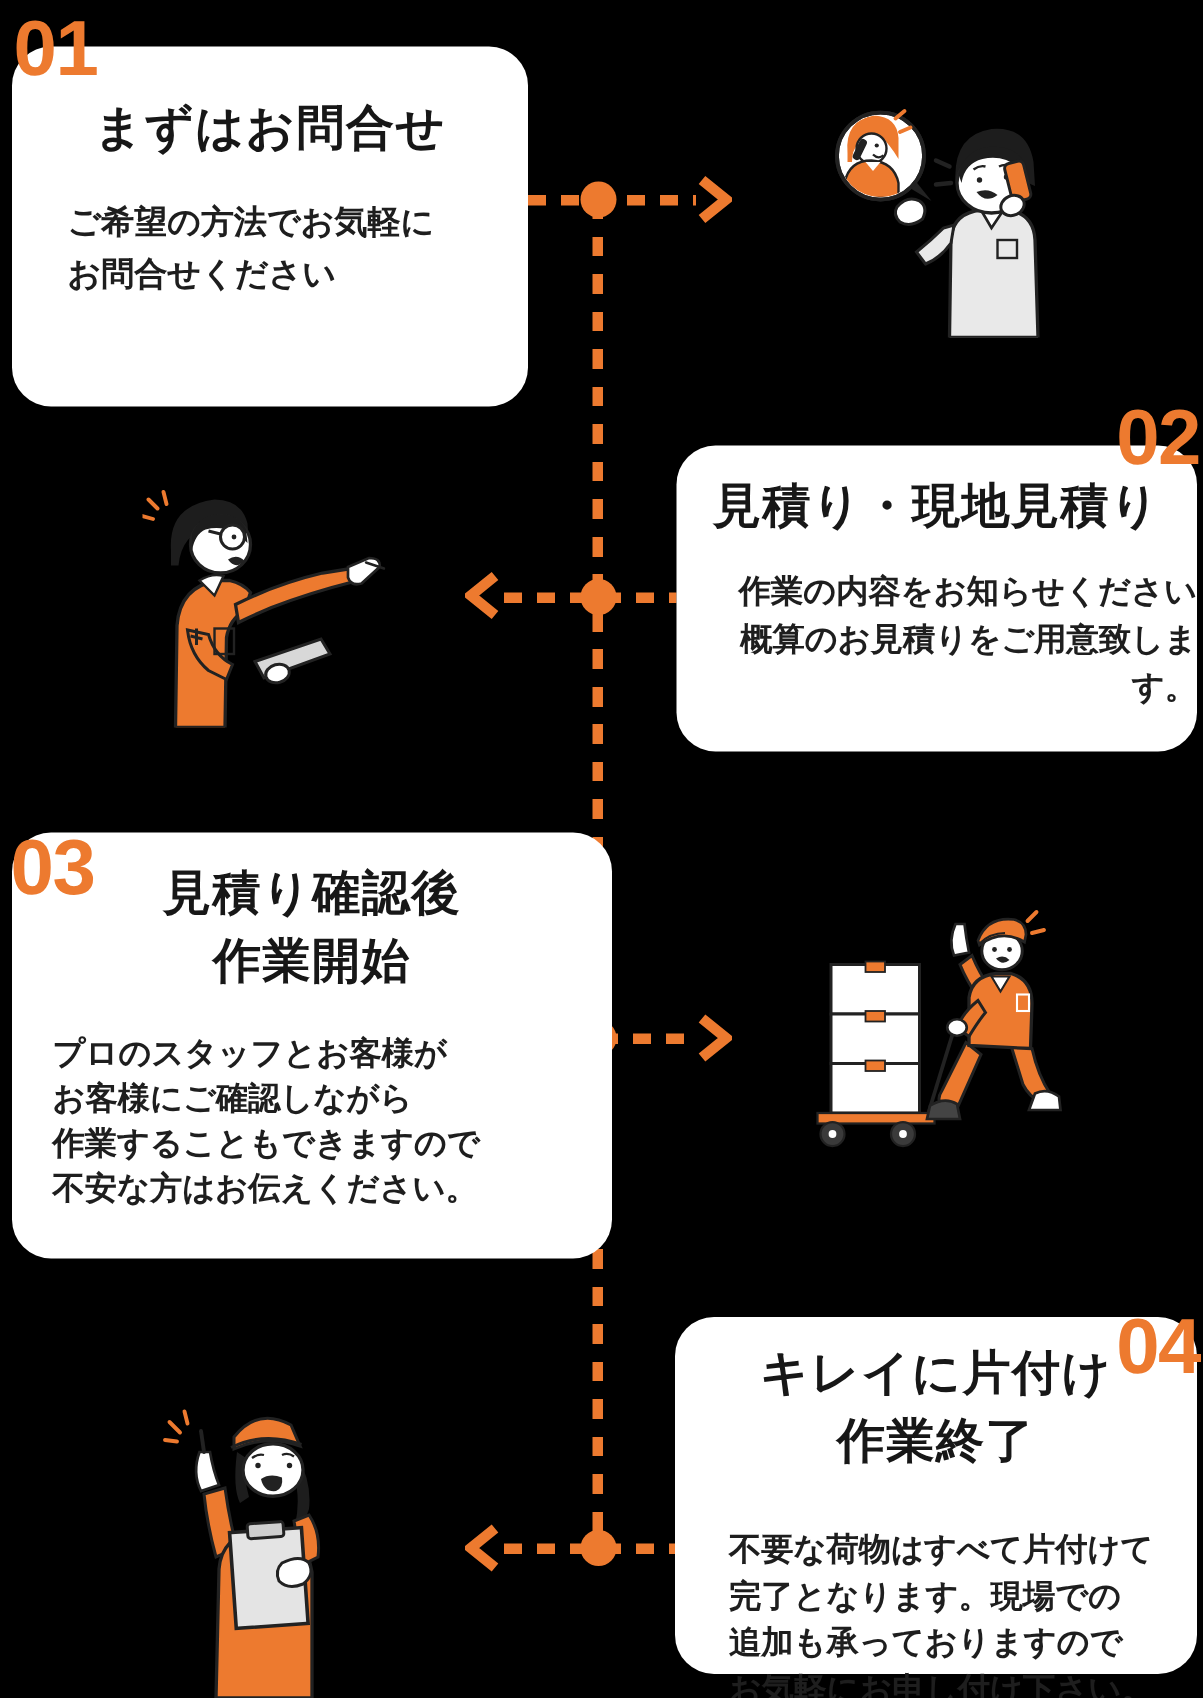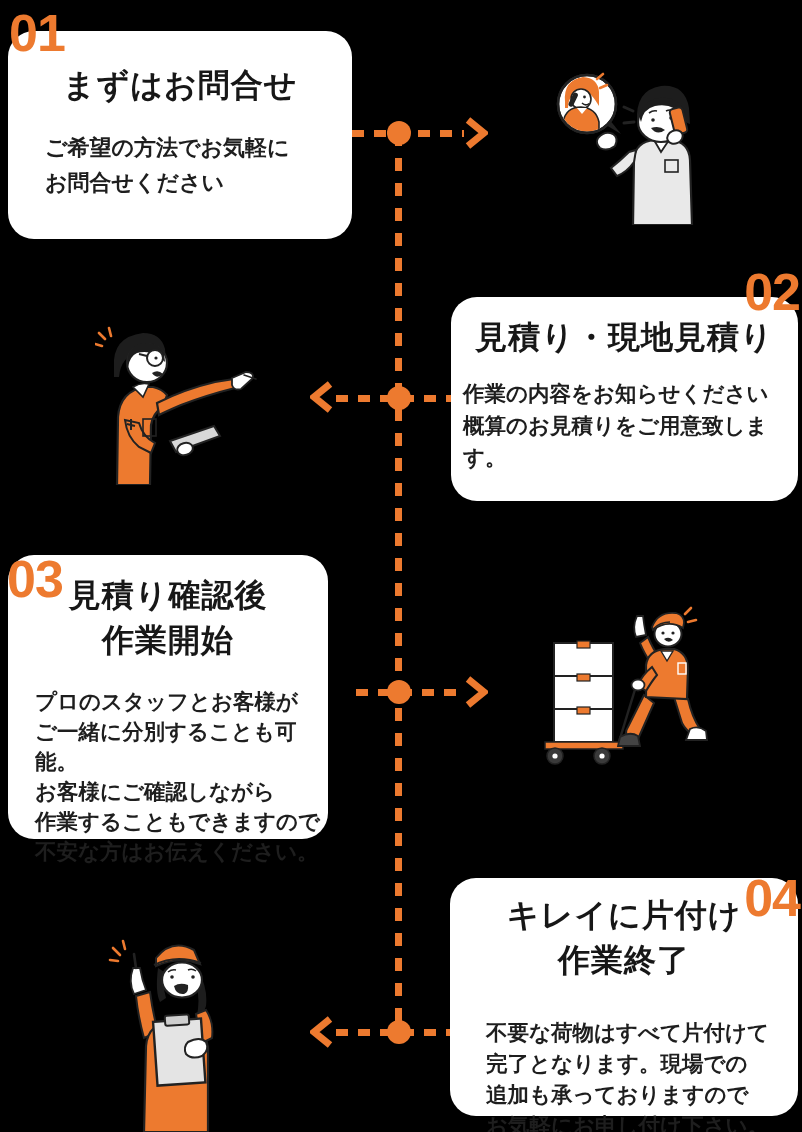--- a/index.html
+++ b/index.html
@@ -40,35 +40,35 @@
   .dot.d4{left:387px;top:1020px;}
   .chev{position:absolute;width:24px;height:32px;}
   .chev.c1{left:464px;top:117px;}
   .chev.c2{left:310px;top:381px;}
   .chev.c3{left:464px;top:676px;}
   .chev.c4{left:310px;top:1016px;}
   
   .card{
     position:absolute;background:var(--card-bg);border-radius:26px;color:var(--text);
   }
-  .card1{left:8px;top:31px;width:344px;height:208px;}
+  .card1{left:8px;top:31px;width:344px;height:240px;}
   .card2{left:451px;top:297px;width:347px;height:204px;}
-  .card3{left:8px;top:555px;width:320px;height:284px;}
+  .card3{left:8px;top:555px;width:400px;height:284px;}
   .card4{left:450px;top:878px;width:348px;height:238px;}
   .card .title{
     text-align:center;font-weight:800;font-size:32px;line-height:45px;
     letter-spacing:1px;color:#171717;
   }
   .card1 .title{margin-top:32px;}
   .card2 .title{margin-top:18px;}
   .card3 .title{margin-top:18px;}
   .card4 .title{margin-top:15px;}
   .card .body{font-weight:600;color:#1e1e1e;}
   .card1 .body{margin:22px 0 0 37px;font-size:22px;line-height:35px;}
-  .card2 .body{margin:18px 0 0 12px;font-size:21.5px;line-height:32px;}
+  .card2 .body{margin:18px 0 0 12px;font-size:21.5px;line-height:32px;text-align:right;}
   .card3 .body{margin:24px 0 0 27px;font-size:21.5px;line-height:30px;}
   .card4 .body{margin:35px 0 0 36px;font-size:21.5px;line-height:31px;}
   .card2 .note{margin:5px 0 0 12px;font-size:17.5px;line-height:23px;font-weight:600;color:#1e1e1e;}
   
   .stepnum{
     position:absolute;color:var(--accent);font-weight:900;font-size:52px;
     line-height:1;letter-spacing:-1px;z-index:5;
   }
   .stepnum.n1{left:9px;top:7px;}
   .stepnum.n2{right:2px;top:266px;}
@@ -135,21 +135,20 @@
     </div>
   </section>
 
   <section class="card card3">
     <h2 class="title">
       <div>見積り確認後</div>
       <div>作業開始</div>
     </h2>
     <div class="body">
       <div>プロのスタッフとお客様が</div>
-      <div>ご一緒に分別することも可能。</div>
       <div>お客様にご確認しながら</div>
       <div>作業することもできますので</div>
       <div>不安な方はお伝えください。</div>
     </div>
   </section>
 
   <section class="card card4">
     <h2 class="title">
       <div>キレイに片付け</div>
       <div>作業終了</div>

